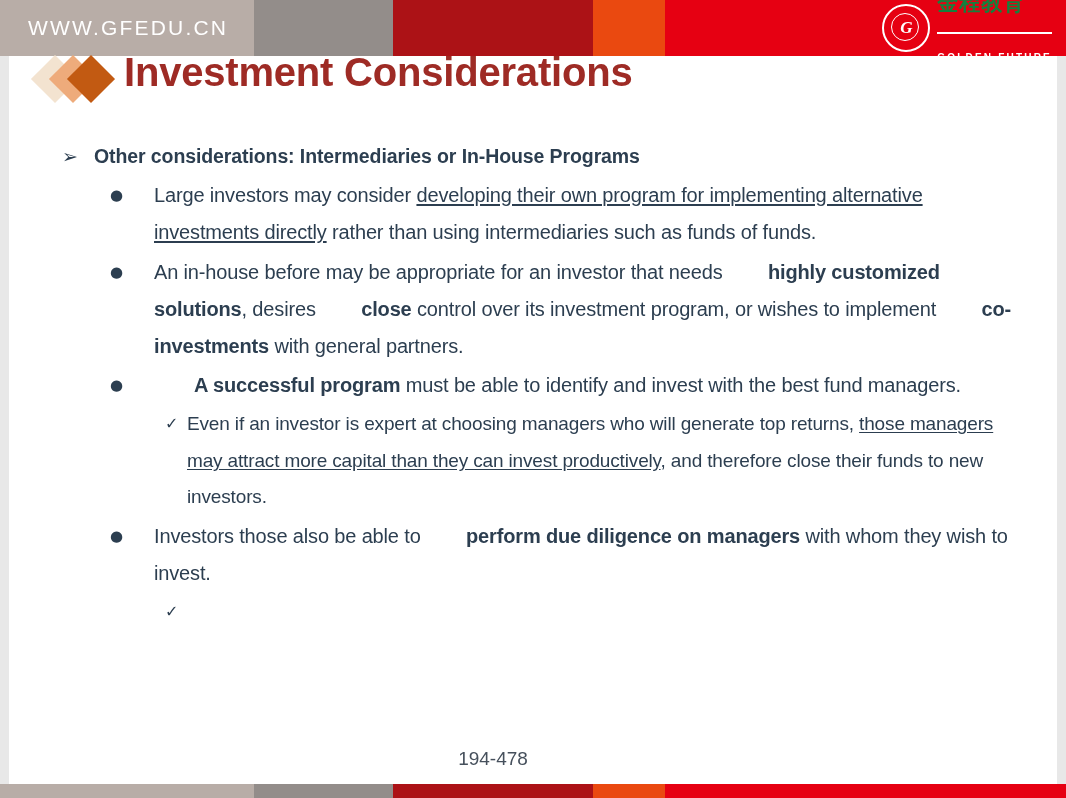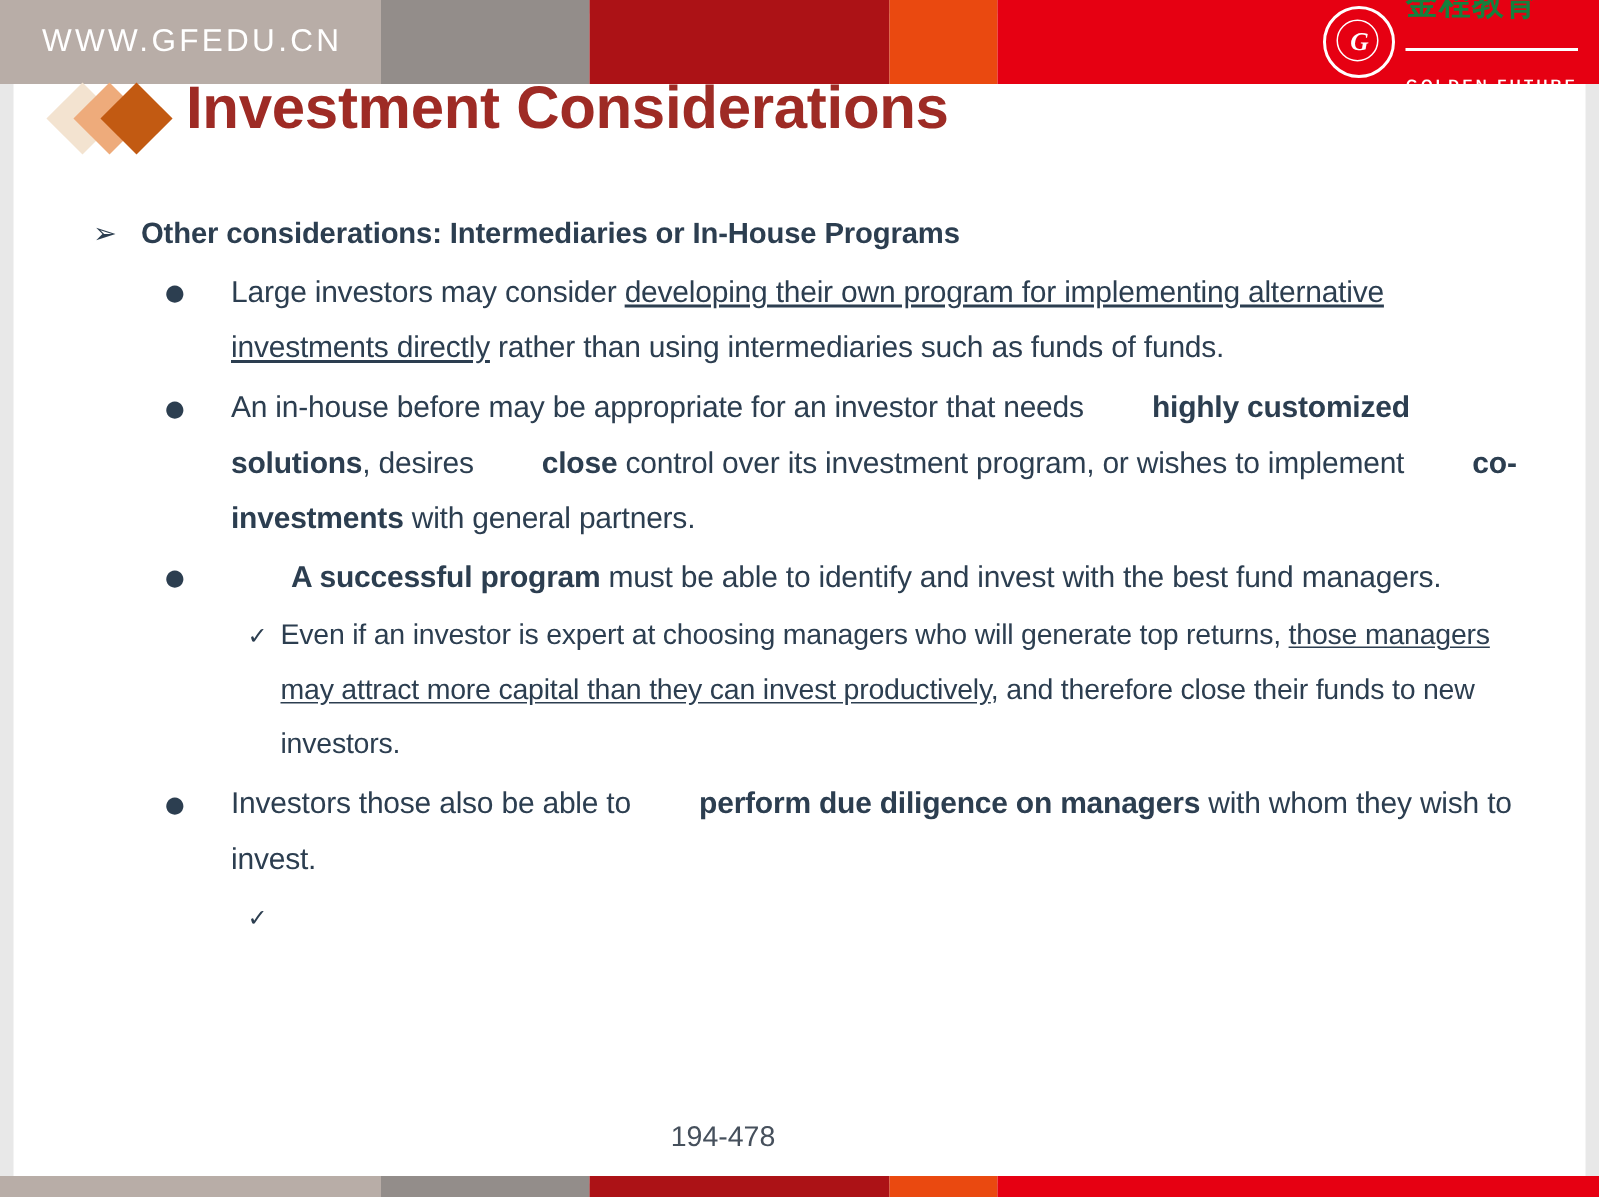--- a/index.html
+++ b/index.html
@@ -185,21 +185,21 @@
     letter-spacing:-0.15px;
     flex:1;
   }
 
   b{font-weight:700;padding-left:40px;}
   u{text-decoration:underline;text-underline-offset:2px;}
 
   
   .pagenum{
     position:absolute;
-    left:4px;top:748px;width:956px;
+    left:15px;top:748px;width:956px;
     text-align:center;
     font-size:19px;color:#46505c;
     z-index:2;
   }
   .bottombar{
     position:absolute;left:0;bottom:0;
     width:1066px;height:14px;
     display:flex;z-index:3;
   }
   .bottombar .bseg{height:14px;}

